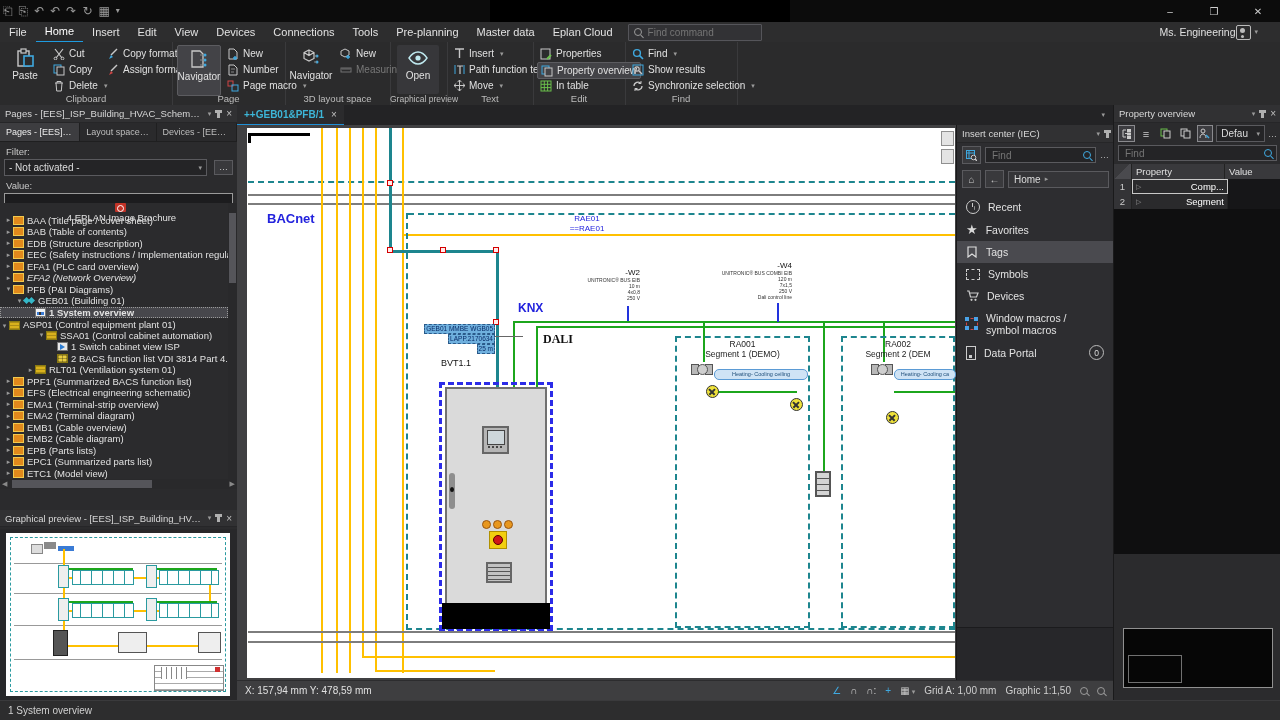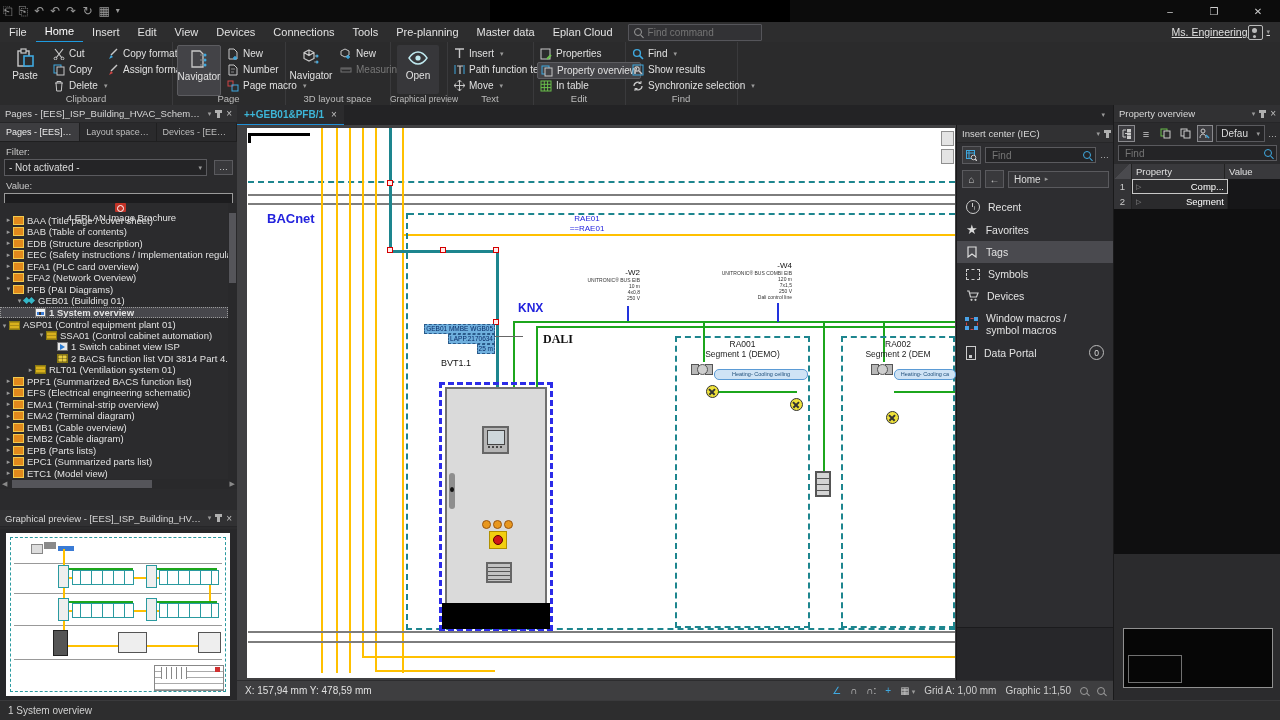--- a/index.html
+++ b/index.html
@@ -12,21 +12,21 @@
   .win-btn{width:44px;height:22px;display:flex;align-items:center;justify-content:center;color:#cfcfcf;font-size:10px;}
   
   #menubar{position:absolute;left:0;top:22px;width:1280px;height:20px;background:#2d2d2e;display:flex;align-items:center;border-bottom:1px solid #242425;}
   .menu-item{padding:0 9px;height:20px;line-height:20px;color:#e2e2e2;font-size:11px;}
   .menu-item.active{border-bottom:2px solid #1e9be0;color:#ffffff;}
   #find-cmd{display:flex;align-items:center;gap:4px;background:#323235;border:1px solid #55555a;height:15px;width:122px;margin-left:6px;padding:0 5px;border-radius:1px;}
   #find-cmd input{background:transparent;border:none;outline:none;color:#9a9a9a;font-size:10px;width:100%;font-family:inherit;}
   .mag{width:6px;height:6px;border:1.4px solid #9a9a9a;border-radius:50%;position:relative;flex:none;}
   .mag::after{content:"";position:absolute;width:4px;height:1.4px;background:#9a9a9a;transform:rotate(45deg);right:-3px;bottom:-2px;}
   .mag.blue{border-color:#3fa9e0;} .mag.blue::after{background:#3fa9e0;}
-  #user-area{margin-left:auto;display:flex;align-items:center;gap:1px;padding-right:10px;color:#e0e0e0;font-size:10.5px;text-decoration:underline;}
+  #user-area{margin-left:auto;display:flex;align-items:center;gap:1px;padding-right:22px;color:#e0e0e0;font-size:10.5px;}
   .avatar{width:13px;height:13px;border:1px solid #bbb;border-radius:2px;position:relative;}
   .avatar::after{content:"";position:absolute;left:3px;top:2px;width:5px;height:5px;border-radius:50%;background:#bbb;box-shadow:0 6px 0 -1px #bbb;}
   
   #ribbon{position:absolute;left:0;top:42px;width:1280px;height:63px;background:#2b2b2c;border-bottom:1px solid #151516;}
   .rgroup{position:absolute;top:0;height:63px;border-right:1px solid #3a3a3c;}
   .rgroup-label{position:absolute;bottom:1px;left:0;right:0;text-align:center;color:#bdbdbd;font-size:9.5px;white-space:nowrap;}
   .rbig{position:absolute;top:3px;display:flex;flex-direction:column;align-items:center;justify-content:flex-start;gap:2px;width:42px;height:46px;border-radius:2px;padding-top:3px;}
   .rbig .lbl{font-size:10px;color:#e0e0e0;white-space:nowrap;}
   .rbig.toggled{background:#434347;border:1px solid #5c5c60;}
   .rsmall{position:absolute;display:flex;align-items:center;gap:4px;height:15px;font-size:10px;color:#e0e0e0;white-space:nowrap;padding:0 3px;border-radius:2px;}
@@ -479,21 +479,21 @@
       <div class="trow" style="padding-left:4px;">
           <span class="ar">▸</span>
           <span class="ti ti-obox"></span>
           <span>EEC (Safety instructions / Implementation regulati</span>
         </div>
       <div class="trow" style="padding-left:4px;">
           <span class="ar">▸</span>
           <span class="ti ti-obox"></span>
           <span>EFA1 (PLC card overview)</span>
         </div>
-      <div class="trow" style="padding-left:4px;">
+      <div class="trow" style="padding-left:4px;font-style:italic;">
           <span class="ar">▸</span>
           <span class="ti ti-obox"></span>
           <span>EFA2 (Network Overview)</span>
         </div>
       <div class="trow" style="padding-left:4px;">
           <span class="ar">▾</span>
           <span class="ti ti-obox"></span>
           <span>PFB (P&amp;I Diagrams)</span>
         </div>
       <div class="trow" style="padding-left:15px;">

